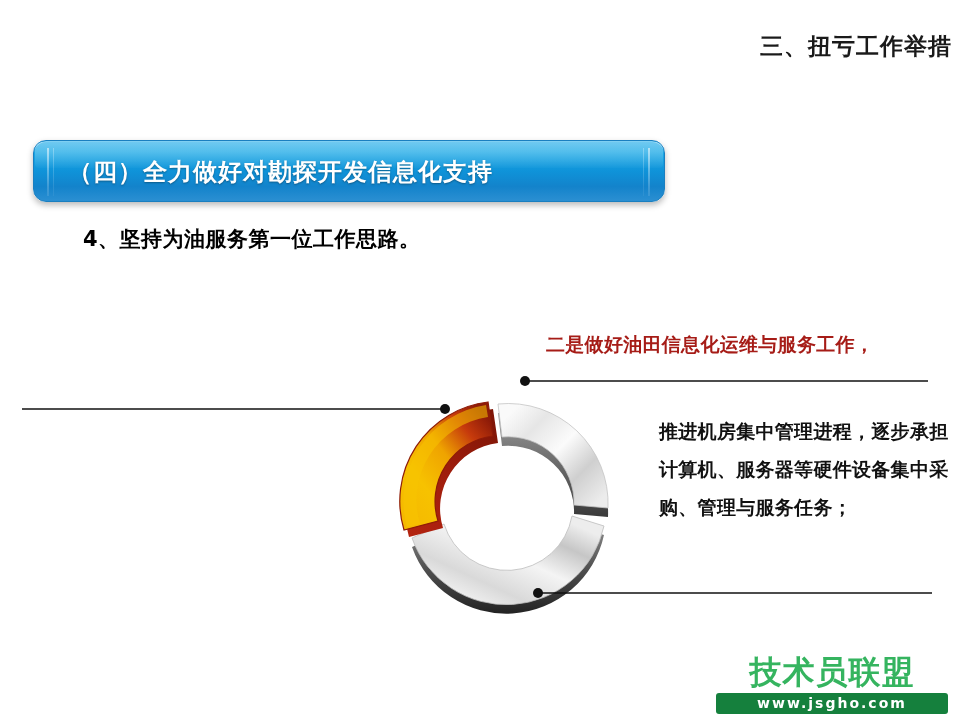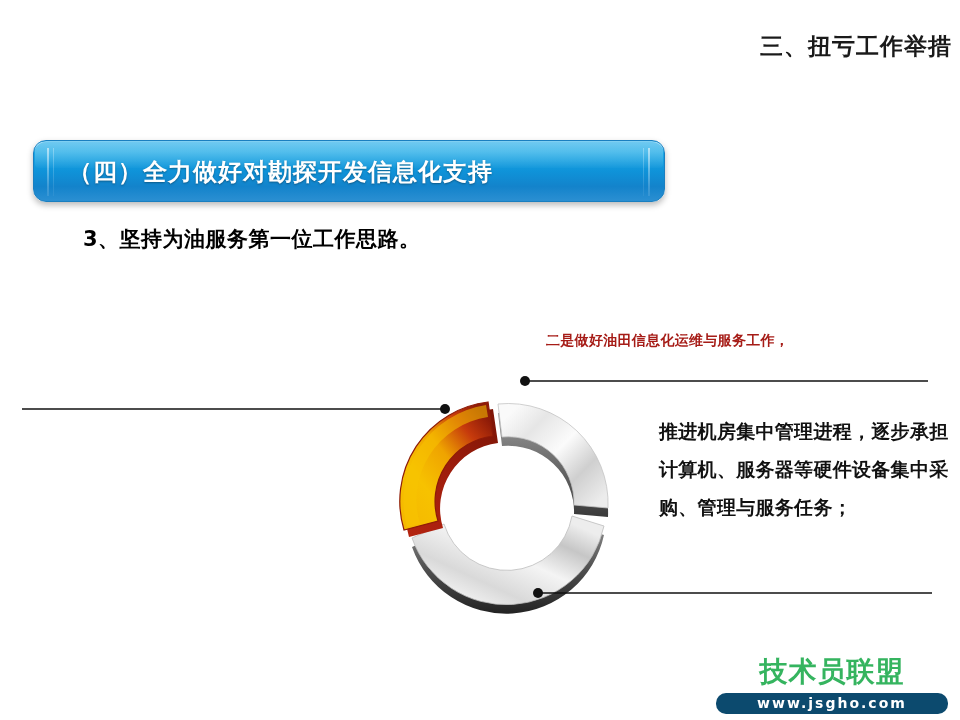--- a/index.html
+++ b/index.html
@@ -111,21 +111,21 @@
     position: absolute;
     left: 368px;
     top: 358px;
     width: 290px;
     height: 290px;
   }
 
   
   .callout-heading {
     position: absolute;
-    font-size: 14px;
+    font-size: 19px;
     font-weight: bold;
     color: #A61C17;
     white-space: nowrap;
     letter-spacing: 0.3px;
   }
   .callout-body {
     position: absolute;
     font-size: 19px;
     font-weight: bold;
     color: #111111;
@@ -151,32 +151,32 @@
 
   
   #logo {
     position: absolute;
     left: 716px;
     top: 652px;
     width: 232px;
     height: 62px;
   }
   #logo-cn {
-    font-size: 28px;
+    font-size: 32px;
     font-weight: bold;
     color: #35B45F;
     letter-spacing: 1px;
     line-height: 40px;
     text-align: center;
     font-family: "DejaVu Sans", "Liberation Sans", sans-serif;
   }
   #logo-url-wrap {
     margin-top: 1px;
-    background: #0c4a6e;
-    border-radius: 10px;
+    background: #15803d;
+    border-radius: 3px;
     height: 21px;
   }
   #logo-url {
     color: #ffffff;
     font-size: 14px;
     font-weight: bold;
     letter-spacing: 2px;
     line-height: 21px;
     text-align: center;
     font-family: "DejaVu Sans", "Liberation Sans", sans-serif;
@@ -242,21 +242,21 @@
 
   <div id="banner">
     <div id="banner-sheen"></div>
     <div class="banner-divider" id="banner-div-left"></div>
     <div class="banner-divider" id="banner-div-left2"></div>
     <div class="banner-divider" id="banner-div-right"></div>
     <div class="banner-divider" id="banner-div-right2"></div>
     <div id="banner-text">（四）全力做好对勘探开发信息化支持</div>
   </div>
 
-  <div id="subtitle">3、坚持为油服务第一位工作思路。</div>
+  <div id="subtitle">4、坚持为油服务第一位工作思路。</div>
 
   <svg id="donut" viewBox="0 0 290 290">
     <defs>
       <linearGradient id="orangeFace" x1="0.05" y1="0.95" x2="0.85" y2="0.05">
         <stop offset="0" stop-color="#F5B800"></stop>
         <stop offset="0.30" stop-color="#F7C200"></stop>
         <stop offset="0.58" stop-color="#EFA300"></stop>
         <stop offset="0.82" stop-color="#C63A0C"></stop>
         <stop offset="1" stop-color="#8E1B08"></stop>
       </linearGradient>

